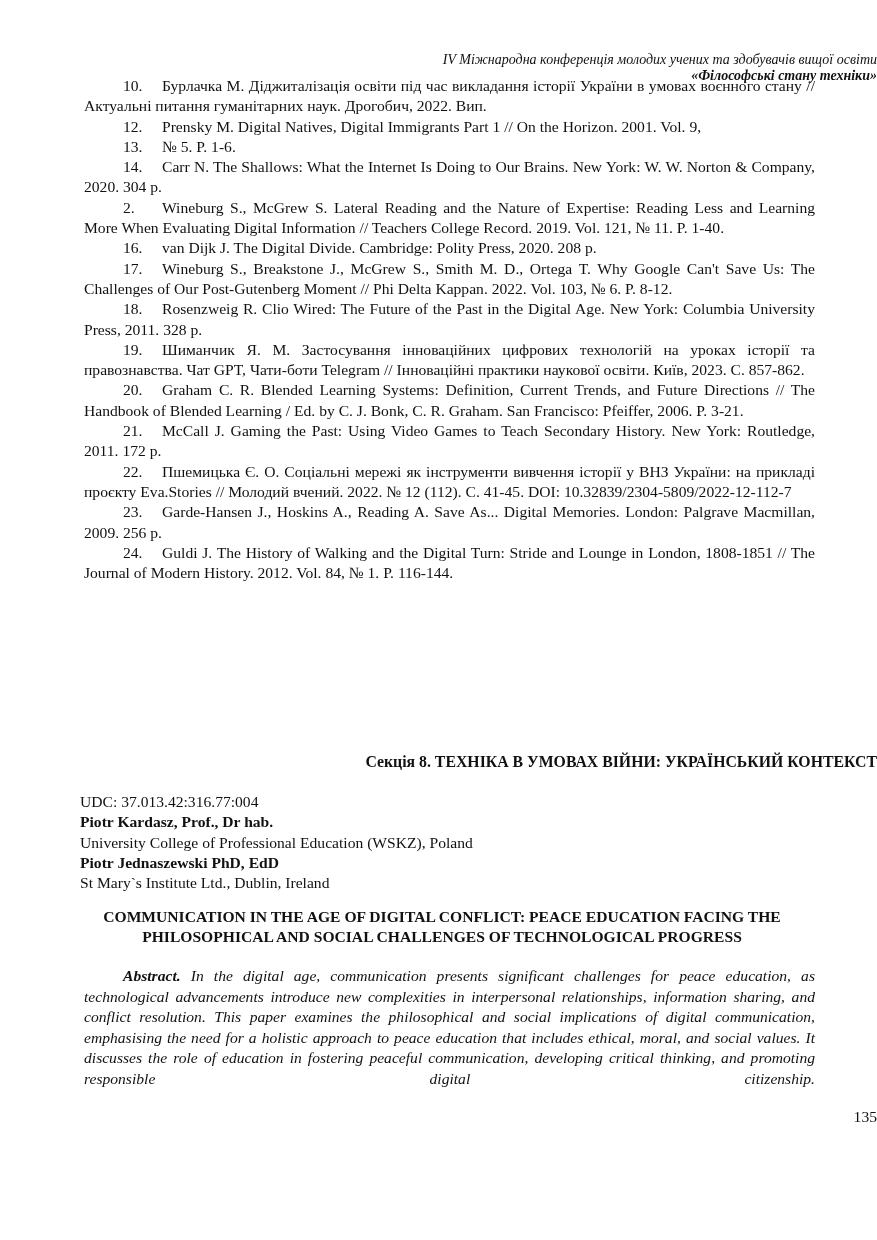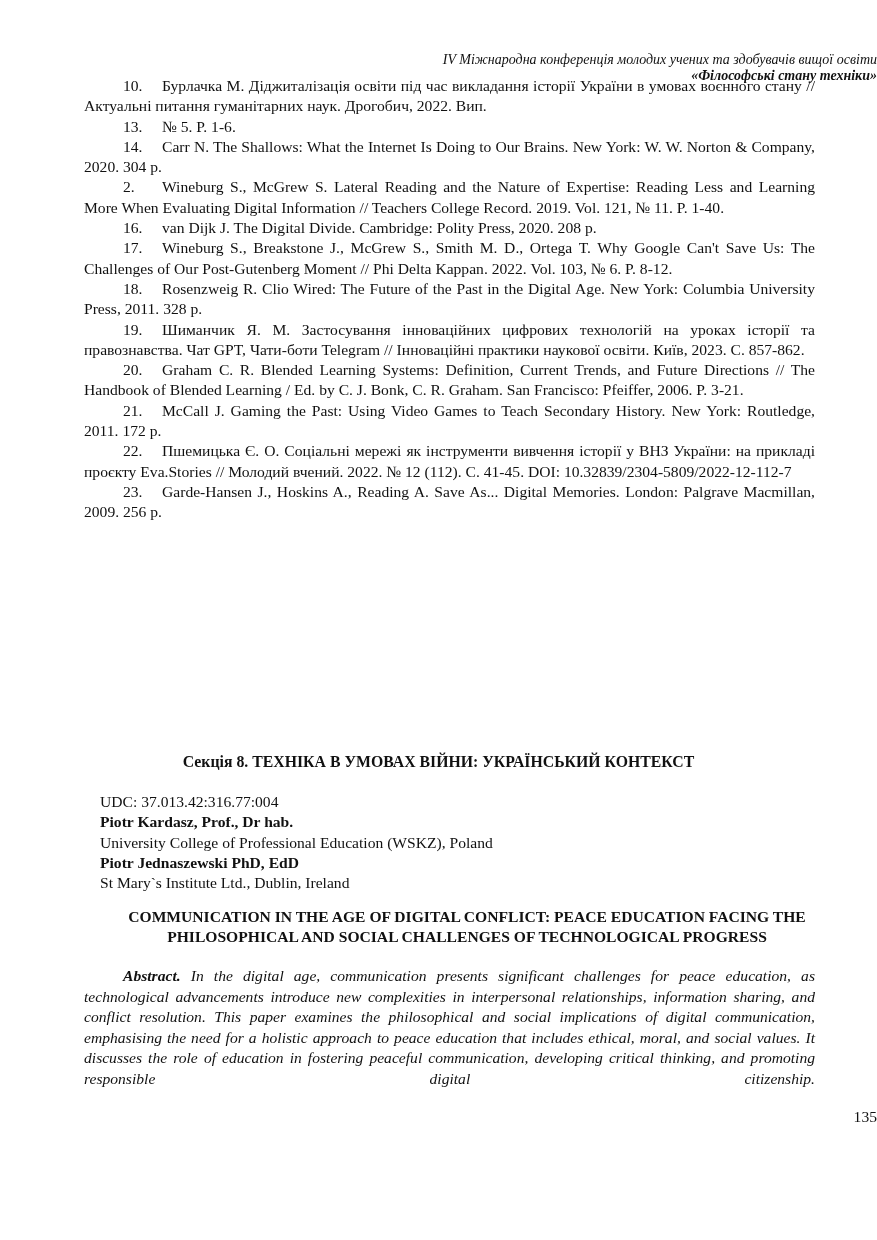--- a/index.html
+++ b/index.html
@@ -5,54 +5,56 @@
   html, body { margin: 0; padding: 0; background: #ffffff; }
   body { width: 877px; height: 1240px; position: relative; overflow: hidden; color: #111111;
          font-family: "Liberation Serif", serif; }
   .page { position: absolute; left: 0; top: 0; width: 877px; height: 1240px; }
   .header { position: absolute; left: 0; top: 52px; width: 877px; text-align: right;
             font-size: 14px; line-height: 16px; font-style: italic; }
   .header .conf-title { font-weight: bold; }
   .refs { position: absolute; left: 84px; top: 76px; width: 731px; font-size: 15.6px; line-height: 20.3px; }
   .ref { text-align: justify; text-indent: 39px; margin: 0; }
   .ref .num { display: inline-block; width: 39px; text-indent: 0; }
-  .section-title { position: absolute; left: 0; top: 752px; width: 877px; text-align: center;
+  .section-title { position: absolute; left: 0; top: 752px; width: 877px; text-align: right;
                    font-weight: bold; font-size: 15.8px; line-height: 20px; }
-  .meta { position: absolute; left: 100px; top: 792px; width: 731px; font-size: 15.6px; line-height: 20.3px; }
+  .meta { position: absolute; left: 80px; top: 792px; width: 731px; font-size: 15.6px; line-height: 20.3px; }
   .meta .bold { font-weight: bold; }
-  .paper-title { position: absolute; left: 117px; top: 907px; width: 700px; text-align: center;
+  .paper-title { position: absolute; left: 92px; top: 907px; width: 700px; text-align: center;
                  font-weight: bold; font-size: 15.6px; line-height: 19.5px; }
   .abstract { position: absolute; left: 84px; top: 966px; width: 731px; font-size: 15.6px; line-height: 20.5px;
               font-style: italic; text-align: justify; text-indent: 39px; text-align-last: justify; }
   .abstract .lead { font-weight: bold; }
   .page-number { position: absolute; left: 0; top: 1108px; width: 877px; text-align: right; font-size: 15.6px; }
 </style>
 </head>
 <body>
 
 <div class="page">
 
   <div class="header">
     <div>IV Міжнародна конференція молодих учених та здобувачів вищої освіти</div>
     <div class="conf-title">«Філософські стану техніки»</div>
   </div>
 
   <div class="refs">
     <p class="ref"><span class="num">10.</span><span>Бурлачка М. Діджиталізація освіти під час викладання історії України в умовах воєнного стану // Актуальні питання гуманітарних наук. Дрогобич, 2022. Вип.</span></p>
+    <p class="ref"><span class="num">12.</span><span>Prensky M. Digital Natives, Digital Immigrants Part 1 // On the Horizon. 2001. Vol. 9,</span></p>
     <p class="ref"><span class="num">13.</span><span>№ 5. P. 1-6.</span></p>
     <p class="ref"><span class="num">14.</span><span>Carr N. The Shallows: What the Internet Is Doing to Our Brains. New York: W. W. Norton &amp; Company, 2020. 304 p.</span></p>
     <p class="ref"><span class="num">2.</span><span>Wineburg S., McGrew S. Lateral Reading and the Nature of Expertise: Reading Less and Learning More When Evaluating Digital Information // Teachers College Record. 2019. Vol. 121, № 11. P. 1-40.</span></p>
     <p class="ref"><span class="num">16.</span><span>van Dijk J. The Digital Divide. Cambridge: Polity Press, 2020. 208 p.</span></p>
     <p class="ref"><span class="num">17.</span><span>Wineburg S., Breakstone J., McGrew S., Smith M. D., Ortega T. Why Google Can't Save Us: The Challenges of Our Post-Gutenberg Moment // Phi Delta Kappan. 2022. Vol. 103, № 6. P. 8-12.</span></p>
     <p class="ref"><span class="num">18.</span><span>Rosenzweig R. Clio Wired: The Future of the Past in the Digital Age. New York: Columbia University Press, 2011. 328 p.</span></p>
     <p class="ref"><span class="num">19.</span><span>Шиманчик Я. М. Застосування інноваційних цифрових технологій на уроках історії та правознавства. Чат GPT, Чати-боти Telegram // Інноваційні практики наукової освіти. Київ, 2023. С. 857-862.</span></p>
     <p class="ref"><span class="num">20.</span><span>Graham C. R. Blended Learning Systems: Definition, Current Trends, and Future Directions // The Handbook of Blended Learning / Ed. by C. J. Bonk, C. R. Graham. San Francisco: Pfeiffer, 2006. P. 3-21.</span></p>
     <p class="ref"><span class="num">21.</span><span>McCall J. Gaming the Past: Using Video Games to Teach Secondary History. New York: Routledge, 2011. 172 p.</span></p>
     <p class="ref"><span class="num">22.</span><span>Пшемицька Є. О. Соціальні мережі як інструменти вивчення історії у ВНЗ України: на прикладі проєкту Eva.Stories // Молодий вчений. 2022. № 12 (112). С. 41-45. DOI: 10.32839/2304-5809/2022-12-112-7</span></p>
     <p class="ref"><span class="num">23.</span><span>Garde-Hansen J., Hoskins A., Reading A. Save As... Digital Memories. London: Palgrave Macmillan, 2009. 256 p.</span></p>
+    <p class="ref"><span class="num">24.</span><span>Guldi J. The History of Walking and the Digital Turn: Stride and Lounge in London, 1808-1851 // The Journal of Modern History. 2012. Vol. 84, № 1. P. 116-144.</span></p>
   </div>
 
   <div class="section-title">Секція 8. ТЕХНІКА В УМОВАХ ВІЙНИ: УКРАЇНСЬКИЙ КОНТЕКСТ</div>
 
   <div class="meta">
     <div>UDC: 37.013.42:316.77:004</div>
     <div class="bold">Piotr Kardasz, Prof., Dr hab.</div>
     <div>University College of Professional Education (WSKZ), Poland</div>
     <div class="bold">Piotr Jednaszewski PhD, EdD</div>
     <div>St Mary`s Institute Ltd., Dublin, Ireland</div>

